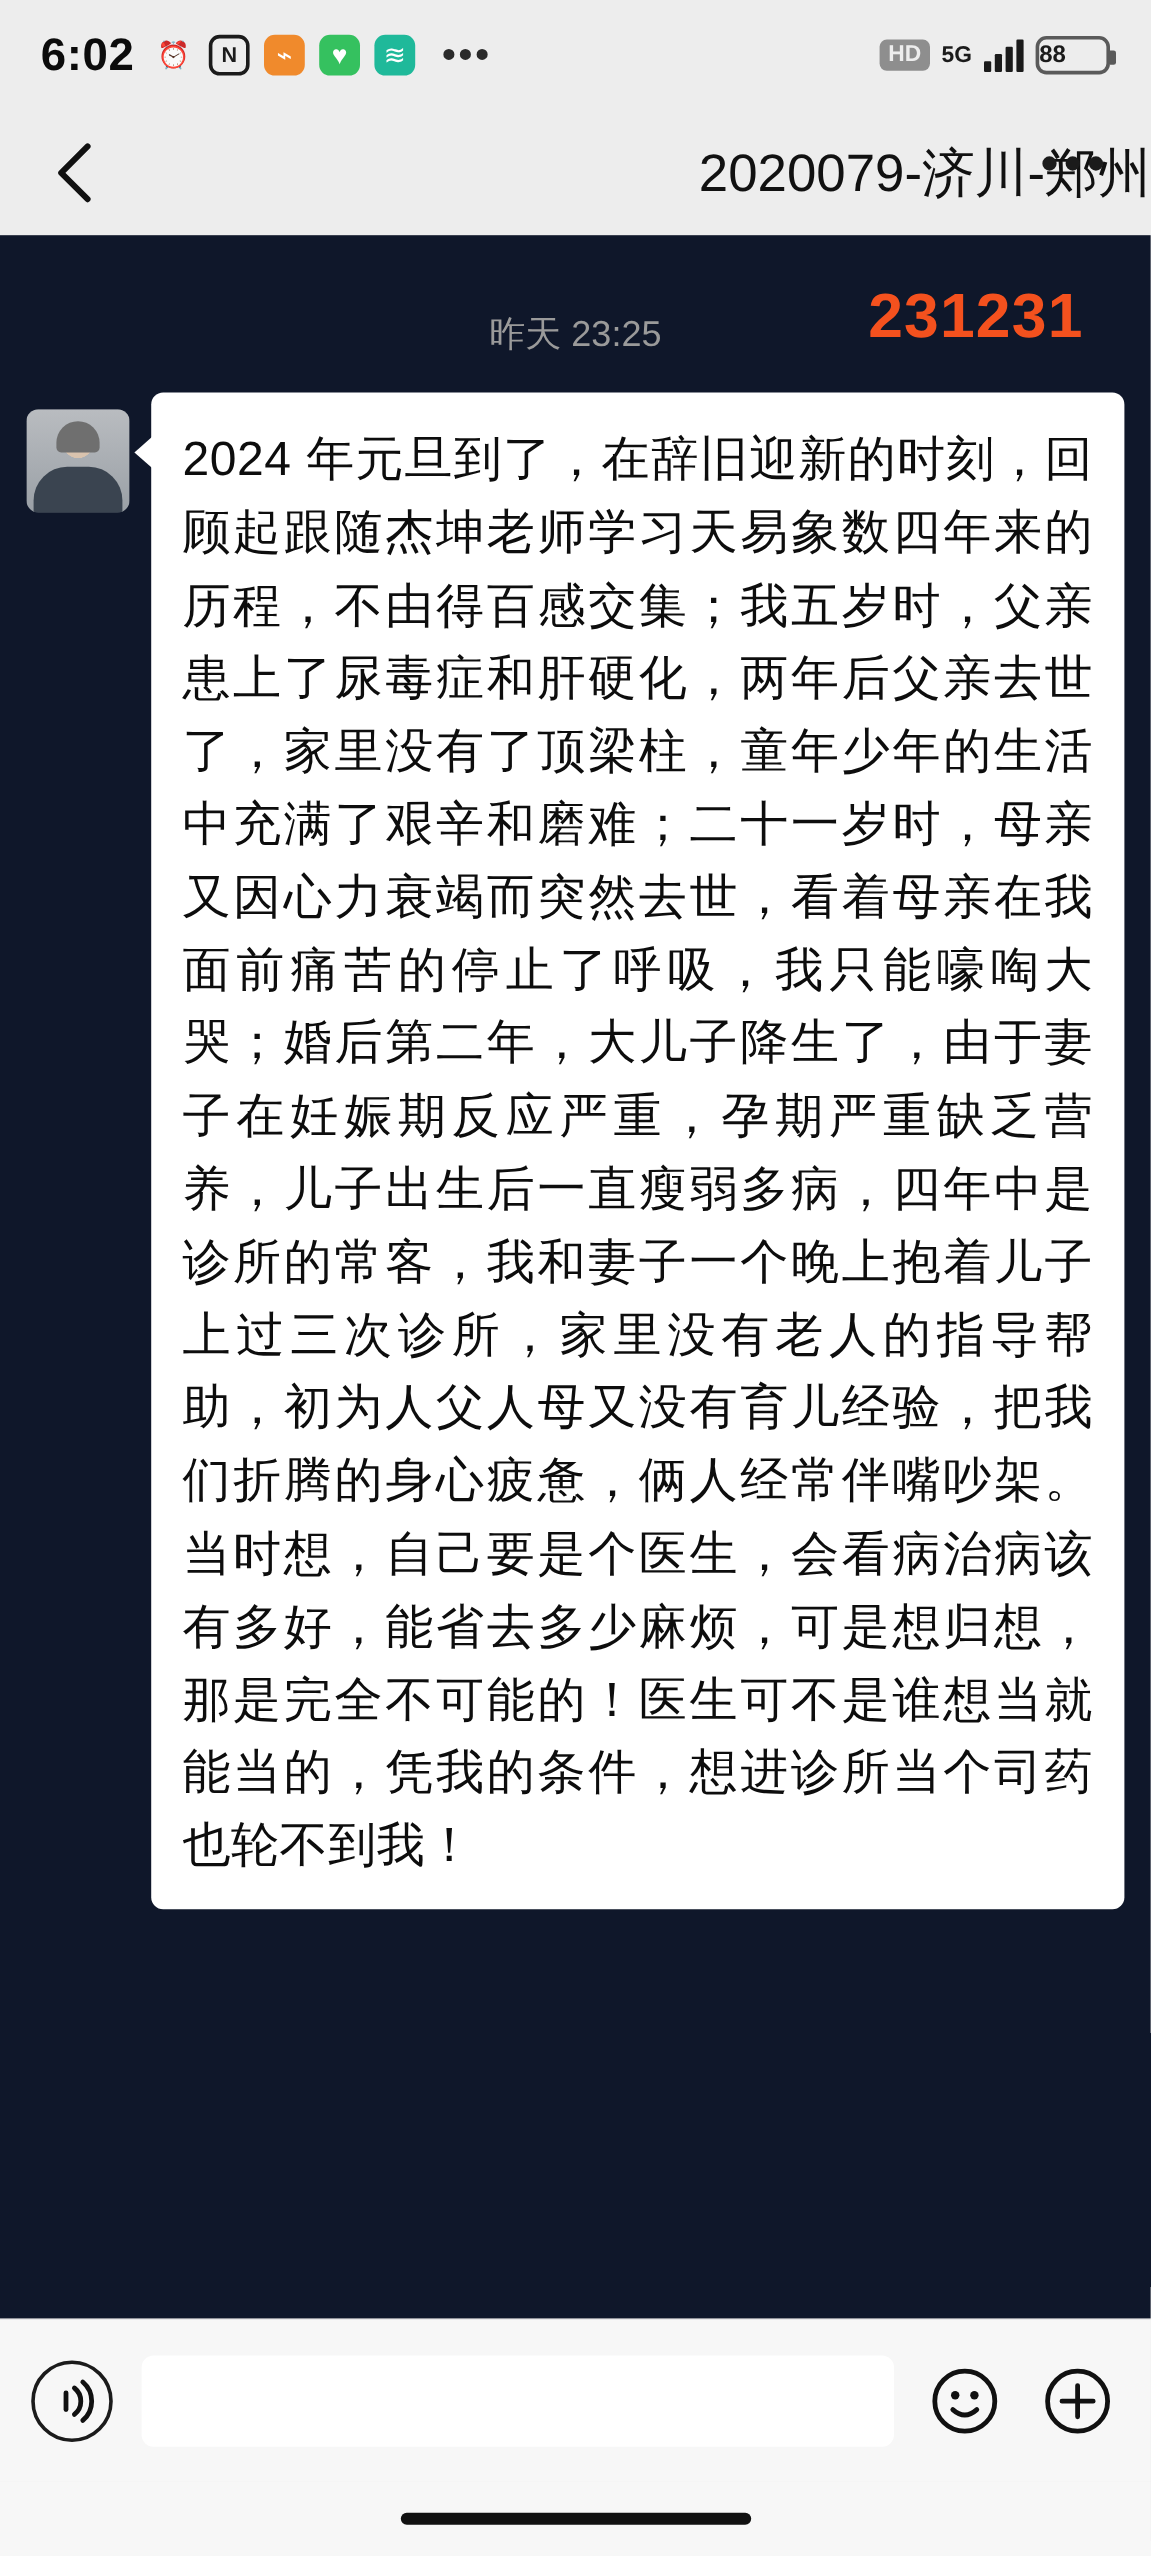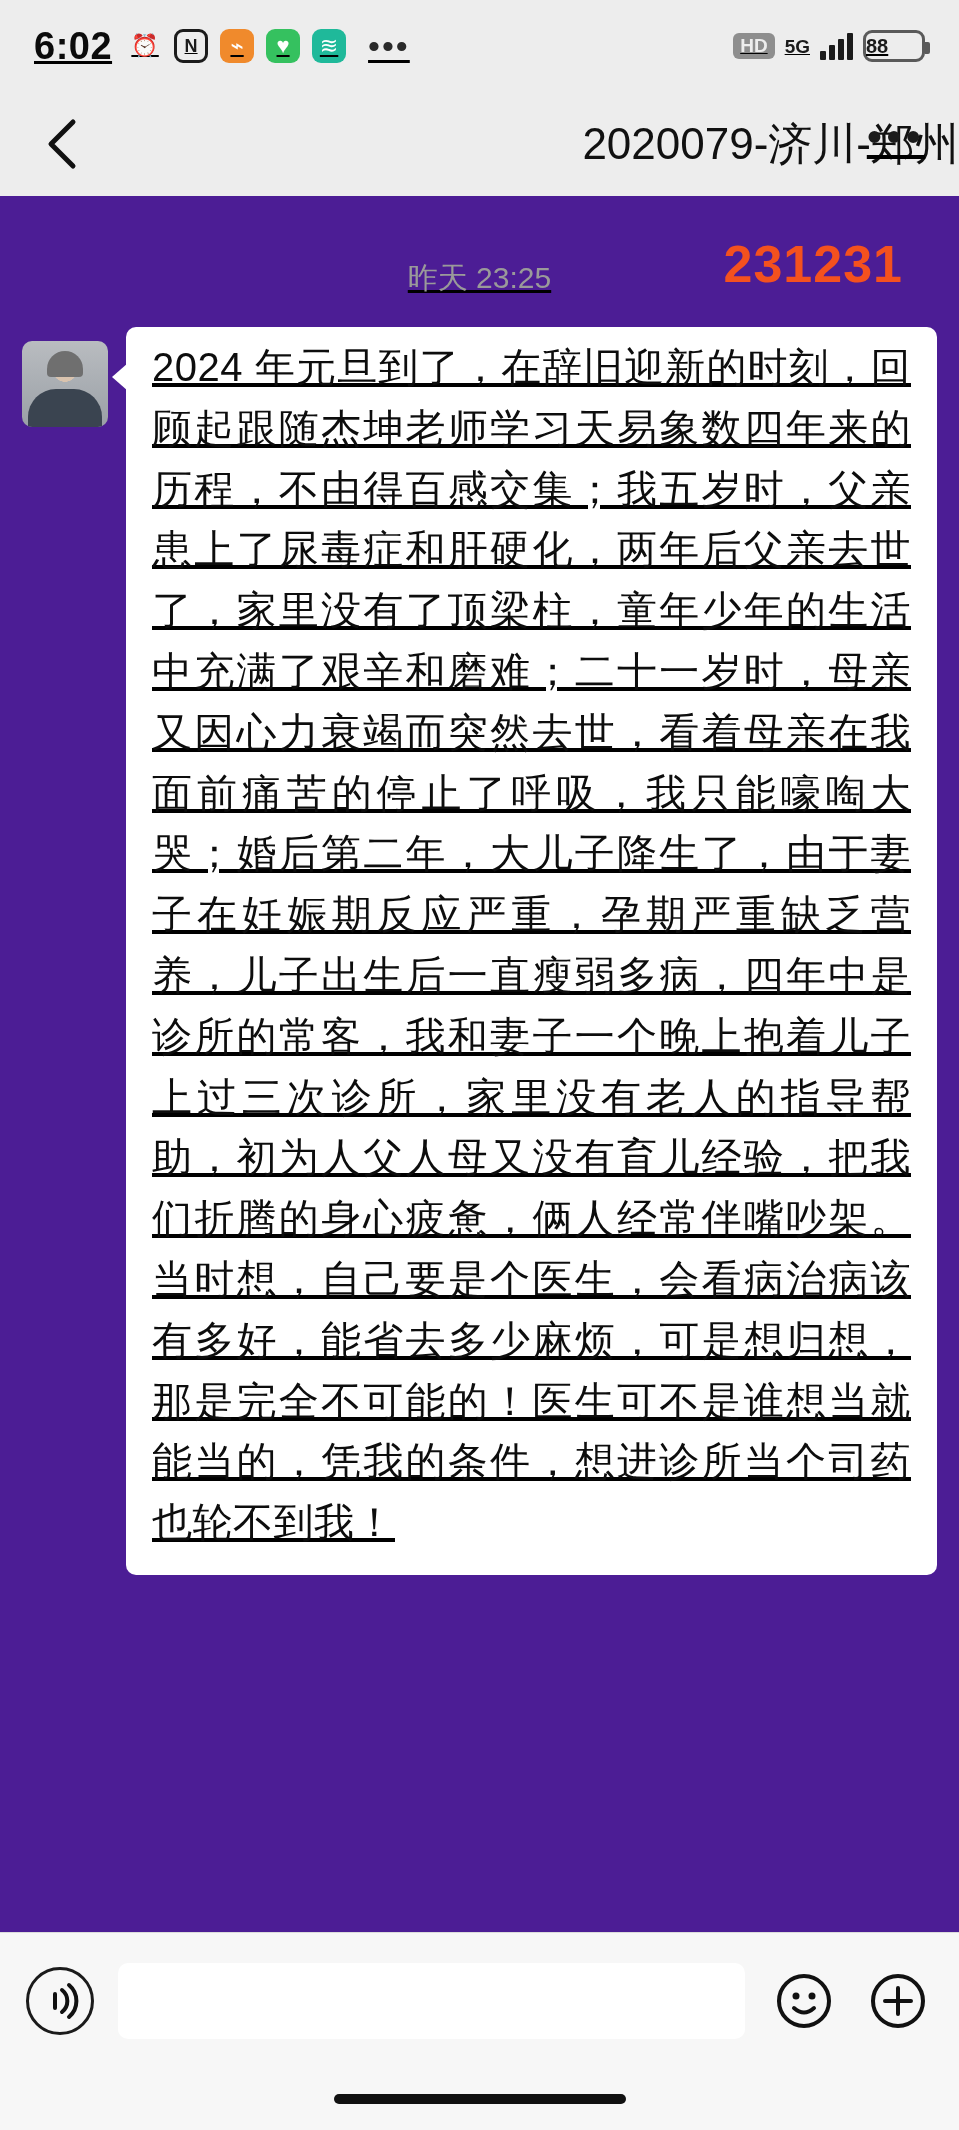--- a/index.html
+++ b/index.html
@@ -8,21 +8,20 @@
     background: #ededed;
     font-family: "Liberation Sans", "DejaVu Sans", sans-serif;
     overflow: hidden;
   }
   .phone {
     position: relative;
     width: 959px; height: 2130px;
     background: #ededed;
     display: flex;
     flex-direction: column;
-    text-decoration: underline;
   }
 
   
   .statusbar {
     height: 92px;
     flex: 0 0 92px;
     display: flex;
     align-items: center;
     padding: 0 34px;
     background: #ededed;
@@ -104,21 +103,21 @@
     font-size: 44px; color: #1b1b1b;
     letter-spacing: 4px;
     line-height: 0.5;
     padding-bottom: 14px;
     z-index: 2;
   }
 
   
   .chat {
     flex: 1 1 auto;
-    background: #4c1d95;
+    background: #0f172a;
     overflow: hidden;
     position: relative;
     padding: 0 22px;
   }
   .ts-row {
     display: flex;
     align-items: baseline;
     justify-content: center;
     padding: 62px 0 28px 0;
     gap: 0;
@@ -178,21 +177,21 @@
     position: absolute;
     left: -14px; top: 36px;
     width: 0; height: 0;
     border-top: 14px solid transparent;
     border-bottom: 14px solid transparent;
     border-right: 16px solid #ffffff;
   }
   .bubble {
     background: #ffffff;
     border-radius: 10px;
-    padding: 10px 26px 22px 26px;
+    padding: 26px 26px 22px 26px;
     font-size: 40px;
     line-height: 1.52;
     color: #0d0d0d;
     text-align: justify;
     letter-spacing: 0.5px;
     word-break: break-all;
   }
   .bubble p { margin: 0; }
 
   

